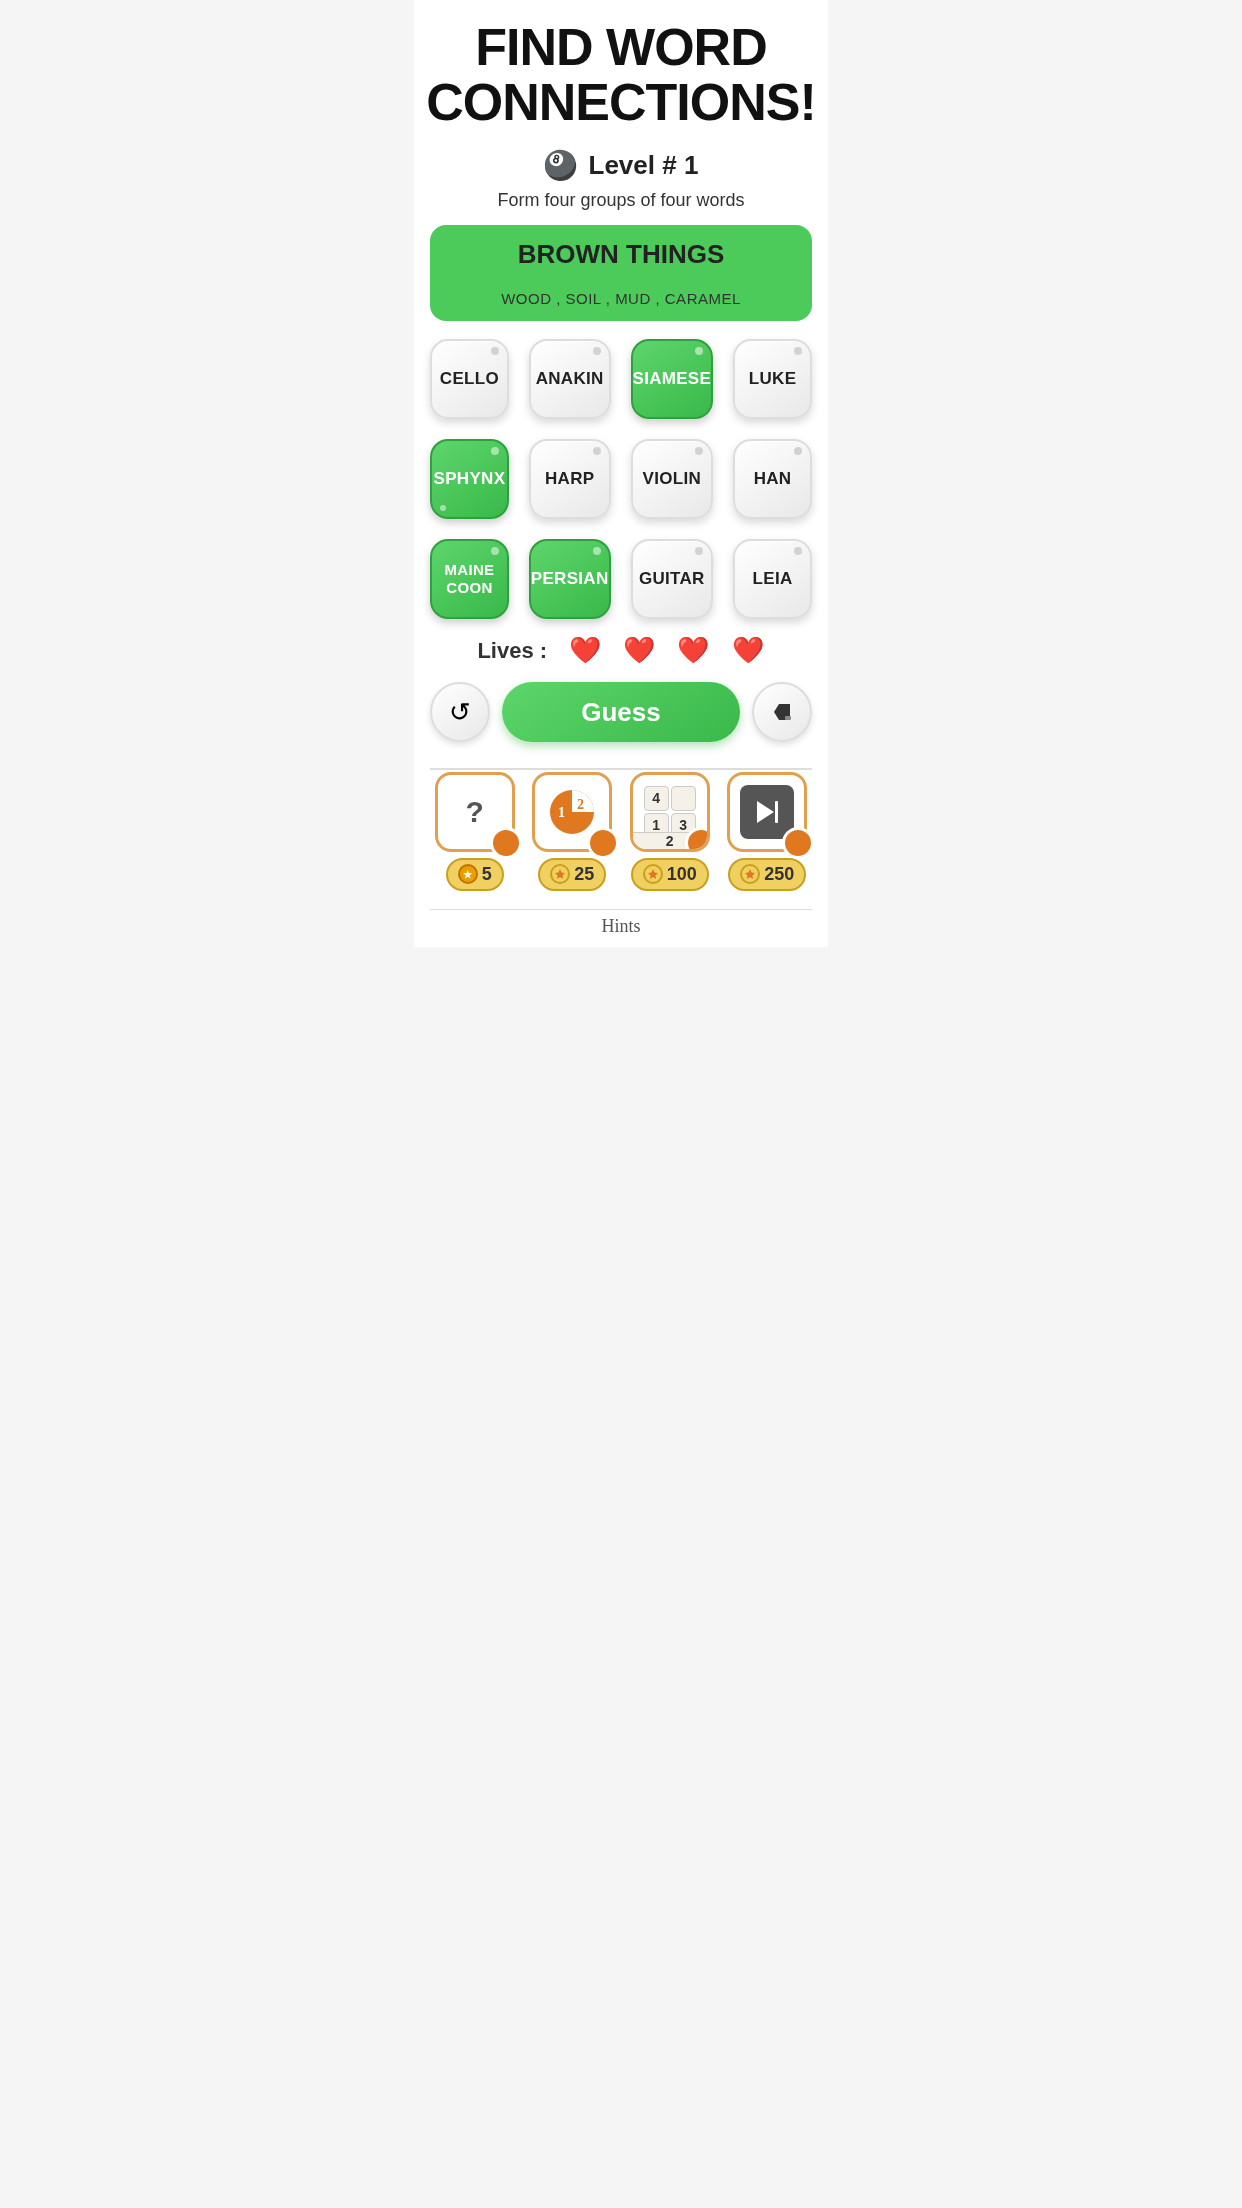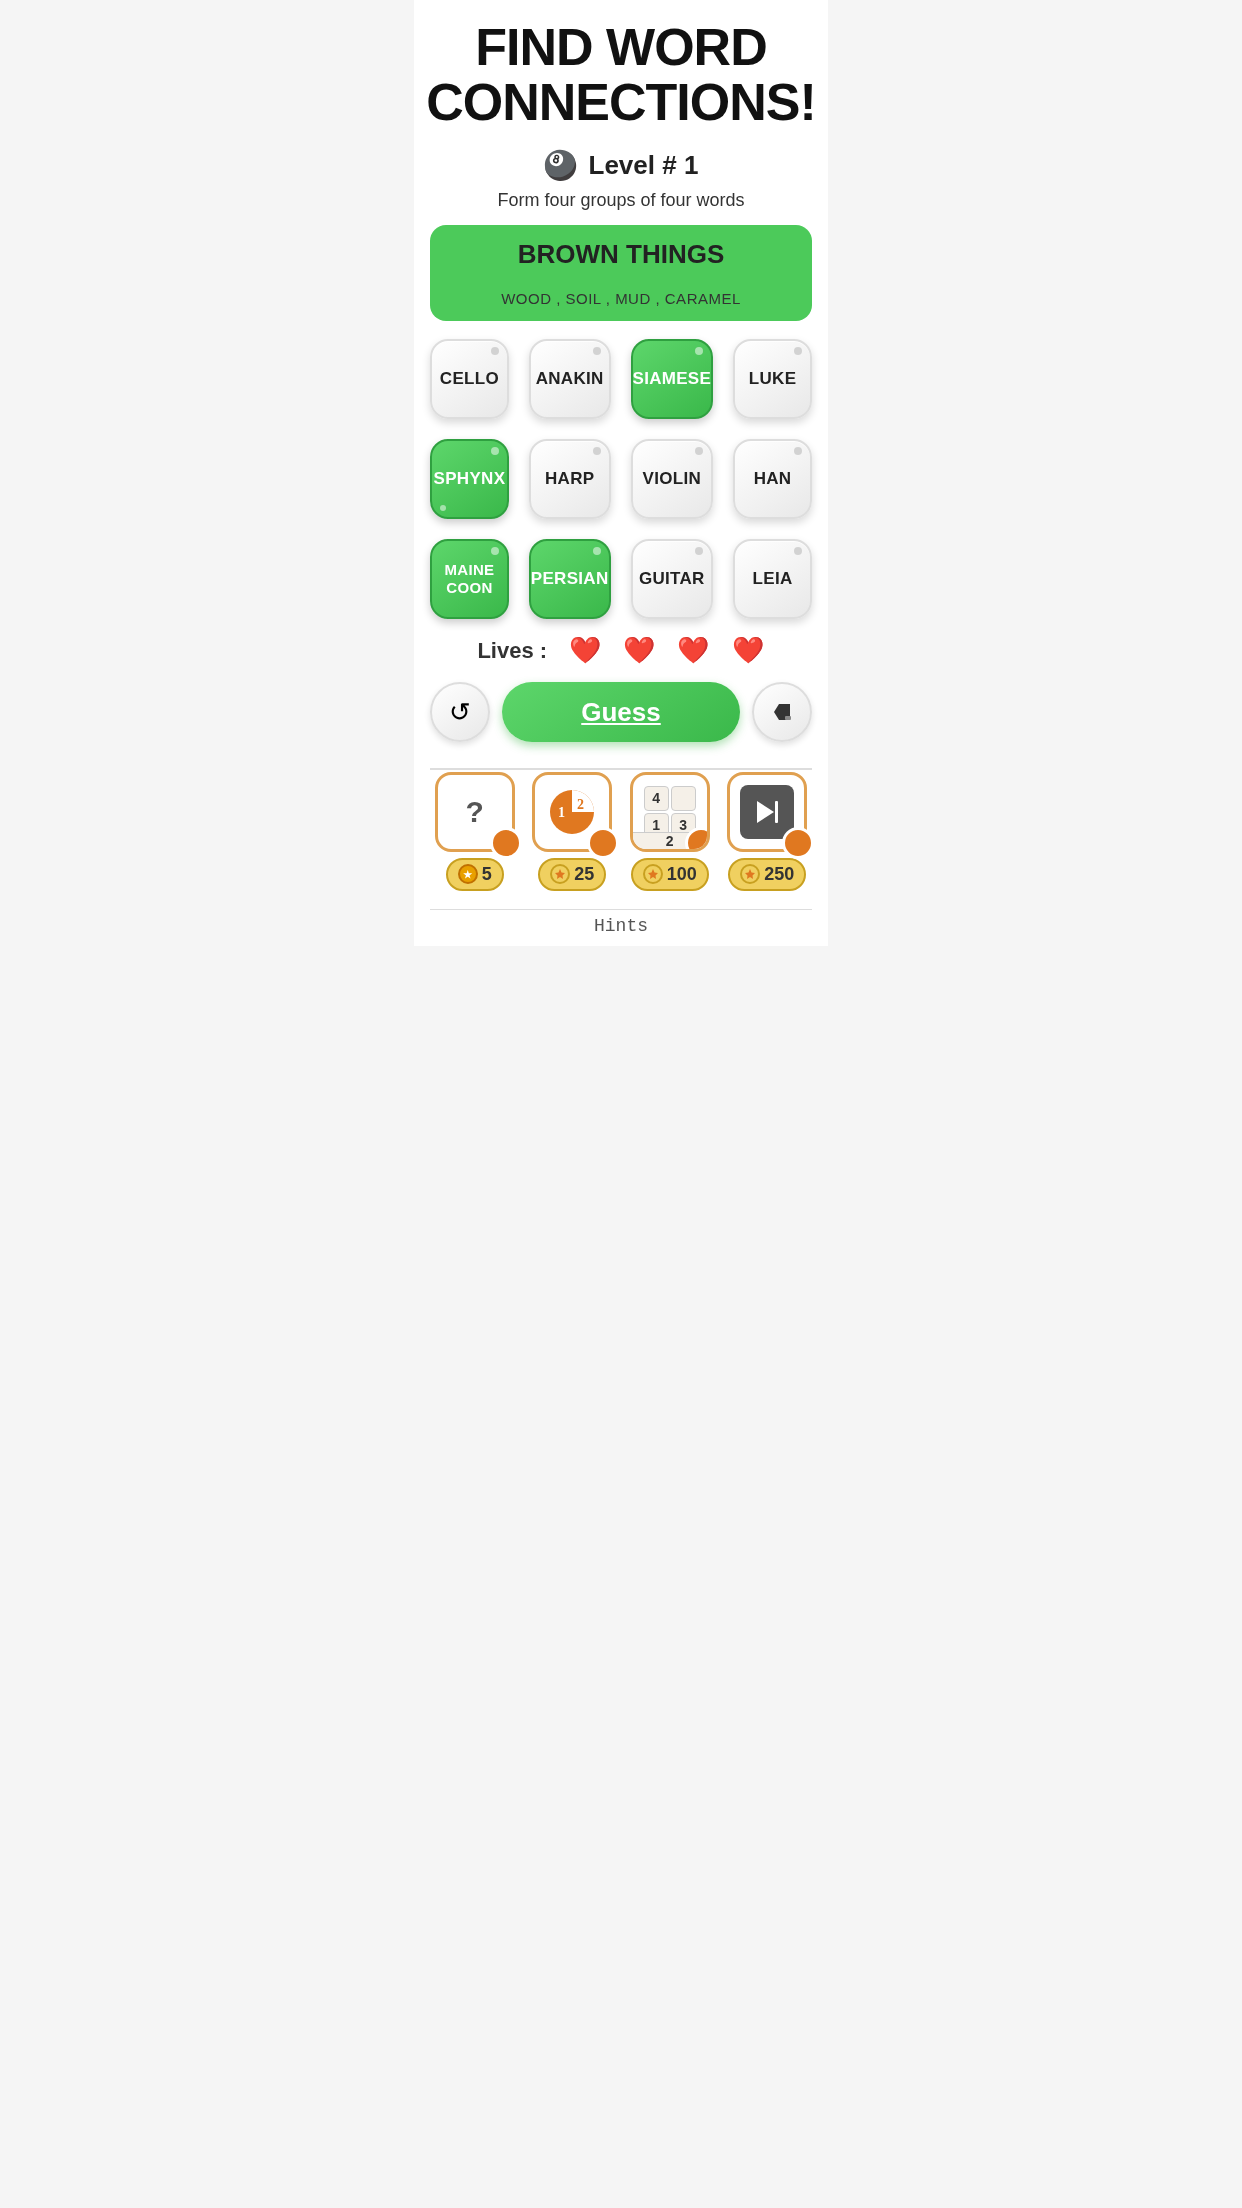--- a/index.html
+++ b/index.html
@@ -213,21 +213,20 @@
       height: 60px;
       border-radius: 30px;
       background: linear-gradient(145deg, #5dd66b, #3ab84a);
       color: #fff;
       font-size: 26px;
       font-weight: 900;
       font-family: 'Arial Black', Arial, sans-serif;
       border: none;
       cursor: pointer;
       box-shadow: 0 4px 10px rgba(60,180,70,0.4);
-      text-decoration: underline;
     }
 
     .hints-section {
       width: 100%;
       display: flex;
       flex-direction: column;
       align-items: center;
     }
 
     .hints-grid {
@@ -280,21 +279,21 @@
     .cost-num {
       font-size: 18px;
       font-weight: 900;
       color: #333;
       font-family: 'Arial Black', Arial, sans-serif;
     }
 
     .hints-label {
       font-size: 18px;
       color: #555;
-      font-family: Liberation Mono, monospace;
+      font-family: Liberation Serif, serif;
       margin-top: 4px;
     }
 
     .divider {
       width: 100%;
       height: 1.5px;
       background: #ddd;
       margin: 6px 0 2px;
     }
 

